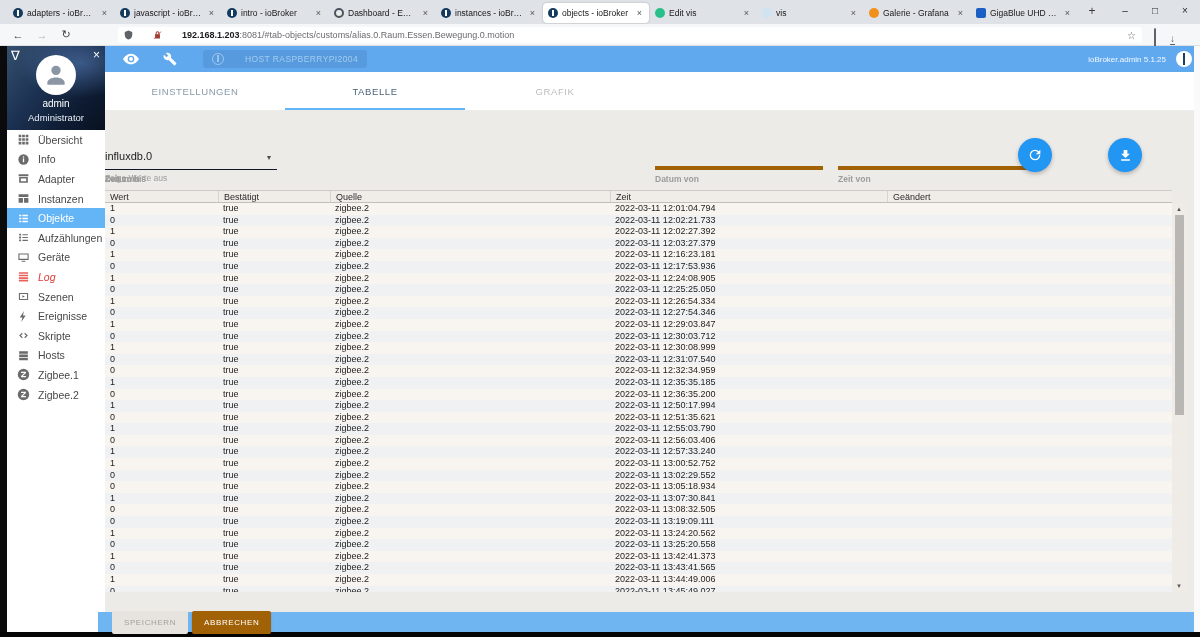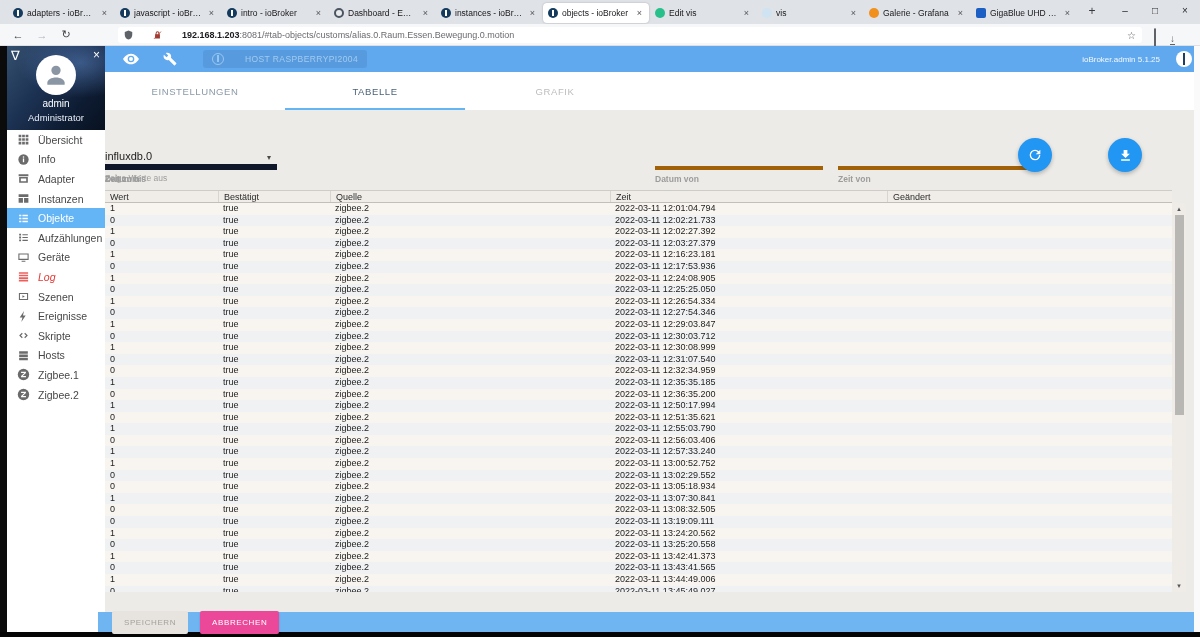--- a/index.html
+++ b/index.html
@@ -71,36 +71,36 @@
 
   
   .main{position:absolute;left:105px;top:0;right:0;bottom:0;}
   .appbar{position:absolute;left:0;top:0;right:0;height:26px;background:#60a9ef;display:flex;align-items:center;}
   .appbar .abic{margin-left:18px;display:flex;align-items:center;}
   .hostchip{margin-left:26px;height:18px;background:rgba(10,40,80,.10);border-radius:3px;display:flex;
             align-items:center;gap:21px;padding:0 9px;color:rgba(220,240,255,.55);font-size:8.5px;letter-spacing:.4px;}
   .hostchip .hlogo{width:12px;height:12px;border:1.6px solid rgba(220,240,255,.5);border-radius:50%;position:relative;}
   .hostchip .hlogo::after{content:"";position:absolute;left:4px;top:1px;width:1.6px;height:7px;background:rgba(220,240,255,.5);}
   .abspacer{flex:1;}
-  .version{color:rgba(255,255,255,.92);font-size:8px;margin-right:16px;}
+  .version{color:rgba(255,255,255,.92);font-size:8px;margin-right:10px;}
   .ioblogo{width:16px;height:16px;border-radius:50%;background:#fff;position:relative;margin-right:8px;}
   .ioblogo::after{content:"";position:absolute;left:7px;top:2px;width:2px;height:12px;background:#1c3f63;}
 
   .pagetabs{position:absolute;left:0;top:26px;right:0;height:38px;background:#fff;display:flex;}
   .ptab{width:180px;height:100%;display:flex;align-items:center;justify-content:center;
         font-size:9.5px;letter-spacing:.6px;color:#8a9aa8;position:relative;}
   .ptab.active{color:#4c6378;}
   .ptab.active::after{content:"";position:absolute;left:0;right:0;bottom:0;height:2px;background:#64b5f6;}
   .ptab.disabled{color:#bdbdbd;}
 
   .content{position:absolute;left:0;top:64px;right:0;bottom:0;background:#edebe7;}
   .paneltitle{position:absolute;left:0;top:8px;right:8px;height:22px;background:#2196f3;color:#fff;
               font-size:12.5px;line-height:22px;padding-left:10px;font-weight:bold;}
 
-  .selectbox{position:absolute;left:0;top:34px;width:172px;height:26px;border-bottom:6px solid #0f172a;}
+  .selectbox{position:absolute;left:0;top:34px;width:172px;height:26px;border-bottom:1px solid #0f172a;}
   .selectval{font-size:11px;color:#1c1c1c;padding-top:6px;}
   .selectcaret{position:absolute;right:6px;top:9px;font-size:8px;color:#4a4a4a;}
   .selectlabel{position:absolute;left:0;top:63px;font-size:8.5px;color:#9c9c9c;}
   .field{position:absolute;top:34px;height:26px;border-bottom:4px solid #a16207;font-weight:bold;}
   .field .flabel{position:absolute;left:0;top:30px;font-size:8.5px;color:#9c9c9c;white-space:nowrap;}
   .field:nth-of-type(1){left:185px;width:168px;}
   .field:nth-of-type(2){left:367px;width:168px;}
   .field:nth-of-type(3){left:550px;width:168px;}
   .field:nth-of-type(4){left:733px;width:190px;}
   .fab{position:absolute;top:28px;width:34px;height:34px;border-radius:50%;background:#2196f3;
@@ -120,21 +120,21 @@
   .vscroll{position:absolute;left:1067px;top:93px;width:14px;height:389px;background:#efece8;}
   .varrow{position:absolute;left:0;width:14px;height:12px;text-align:center;font-size:7px;color:#555;line-height:12px;}
   .varrow.up{top:0;} .varrow.down{bottom:0;}
   .vthumb{position:absolute;left:2.5px;top:12px;width:9px;height:200px;background:#b9b7b4;}
 
   .footer{position:absolute;left:98px;right:0;bottom:0;height:20px;background:#6fb5f2;display:flex;
           align-items:center;z-index:5;}
   .fbtn{height:23px;border:none;border-radius:2px;font-size:8px;letter-spacing:.6px;padding:0 12px;
         font-family:"Liberation Sans",sans-serif;}
   .fbtn.save{margin-left:14px;background:#e7e4e0;color:#a4a09b;}
-  .fbtn.cancel{margin-left:12px;background:#ec4899;color:#fff;box-shadow:0 1px 2px rgba(0,0,0,.2);}
+  .fbtn.cancel{margin-left:4px;background:#a16207;color:#fff;box-shadow:0 1px 2px rgba(0,0,0,.2);}
 </style>
 </head>
 <body>
 
 <svg width="0" height="0" style="position:absolute">
   <symbol id="i-grid" viewBox="0 0 24 24">
       <path d="M3 3h5v5H3zM9.5 3h5v5h-5zM16 3h5v5h-5zM3 9.5h5v5H3zM9.5 9.5h5v5h-5zM16 9.5h5v5h-5zM3 16h5v5H3zM9.5 16h5v5h-5zM16 16h5v5h-5z"></path>
     </symbol>
   <symbol id="i-info" viewBox="0 0 24 24">
       <circle cx="12" cy="12" r="9.5"></circle>

